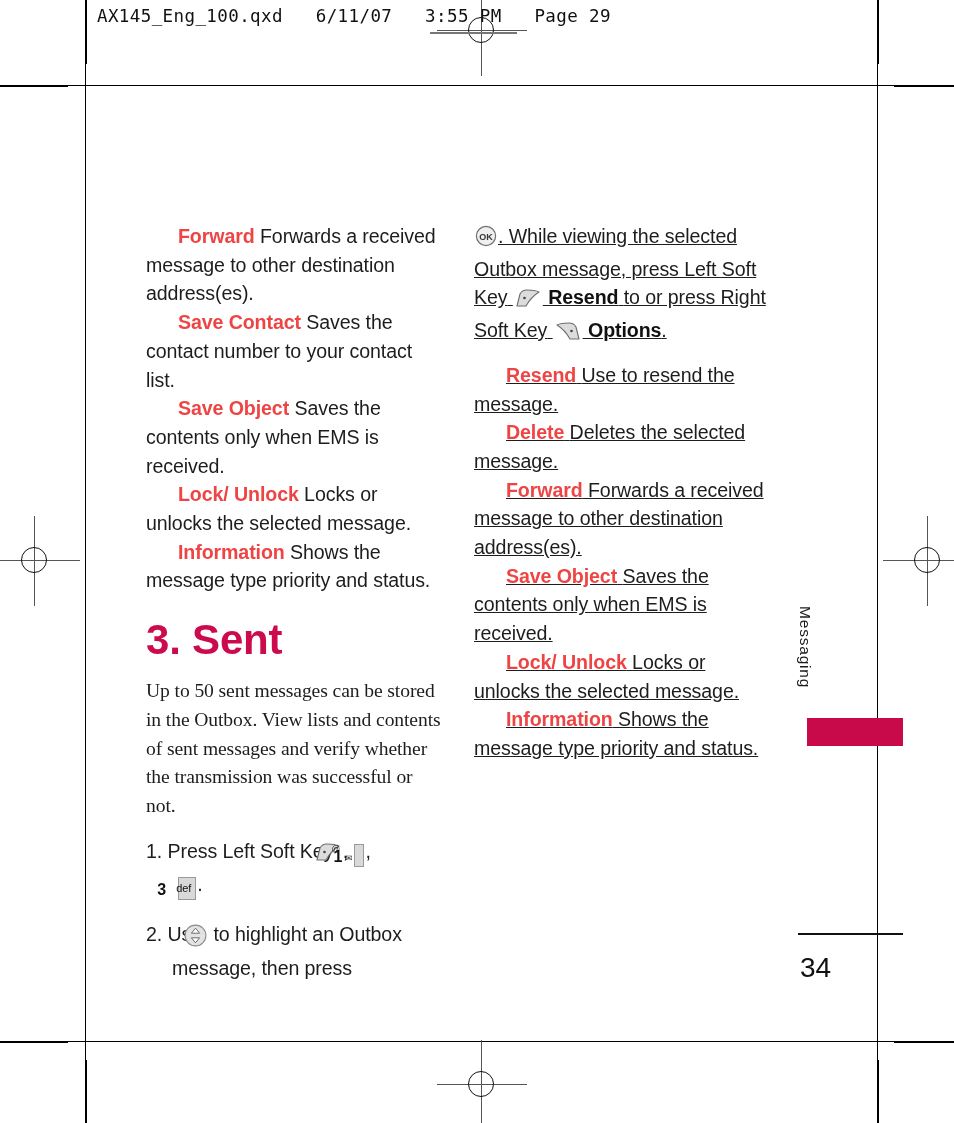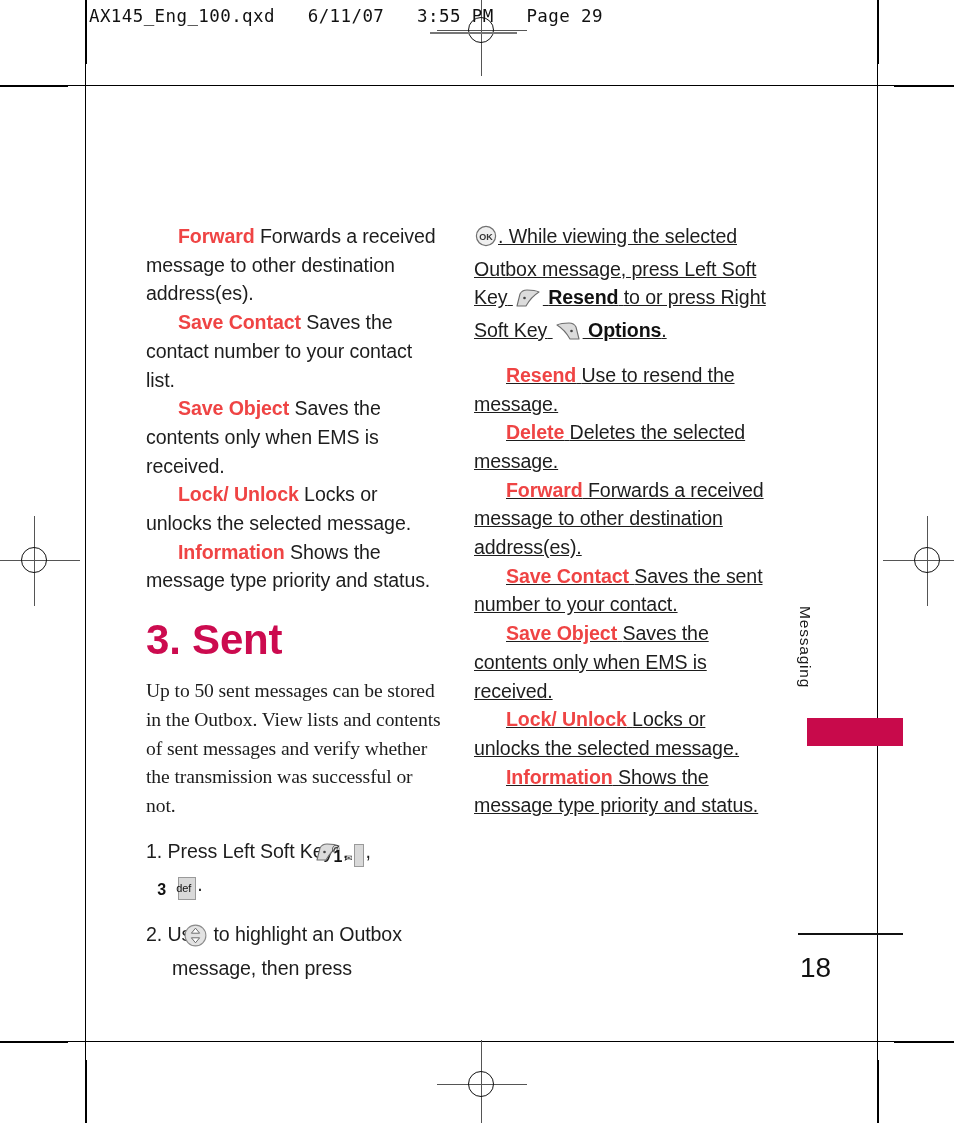--- a/index.html
+++ b/index.html
@@ -42,21 +42,21 @@
   .regmark .hline {
     position: absolute;
     top: 22px; left: -22px;
     width: 90px; height: 1.2px;
     background: #555;
   }
 
   
   .slug {
     position: absolute;
-    left: 89px;
+    left: 97px;
     top: 6px;
     font-family: "DejaVu Sans Mono", "Liberation Mono", monospace;
     font-size: 17.5px;
     letter-spacing: 0.4px;
     color: #111;
     white-space: pre;
   }
   .slug-underline {
     position: absolute;
     left: 430px;
@@ -340,35 +340,31 @@
   </p>
   <p class="para">
     <span class="term">Delete</span>
     <span>Deletes the selected message.</span>
   </p>
   <p class="para">
     <span class="term">Forward</span>
     <span>Forwards a received message to other destination address(es).</span>
   </p>
   <p class="para">
-    <span class="term">Save Contact</span>
-    <span>Saves the sent number to your contact.</span>
-  </p>
-  <p class="para">
     <span class="term">Save Object</span>
     <span>Saves the contents only when EMS is received.</span>
   </p>
   <p class="para">
     <span class="term">Lock/ Unlock</span>
     <span>Locks or unlocks the selected message.</span>
   </p>
   <p class="para">
     <span class="term">Information</span>
     <span>Shows the message type priority and status.</span>
   </p>
 
 </div>
 
 <div class="side-tab-label">Messaging</div>
 <div class="side-tab-block"></div>
 
 <div class="folio-rule"></div>
-<div class="folio">18</div>
+<div class="folio">34</div>
 
 </body></html>

